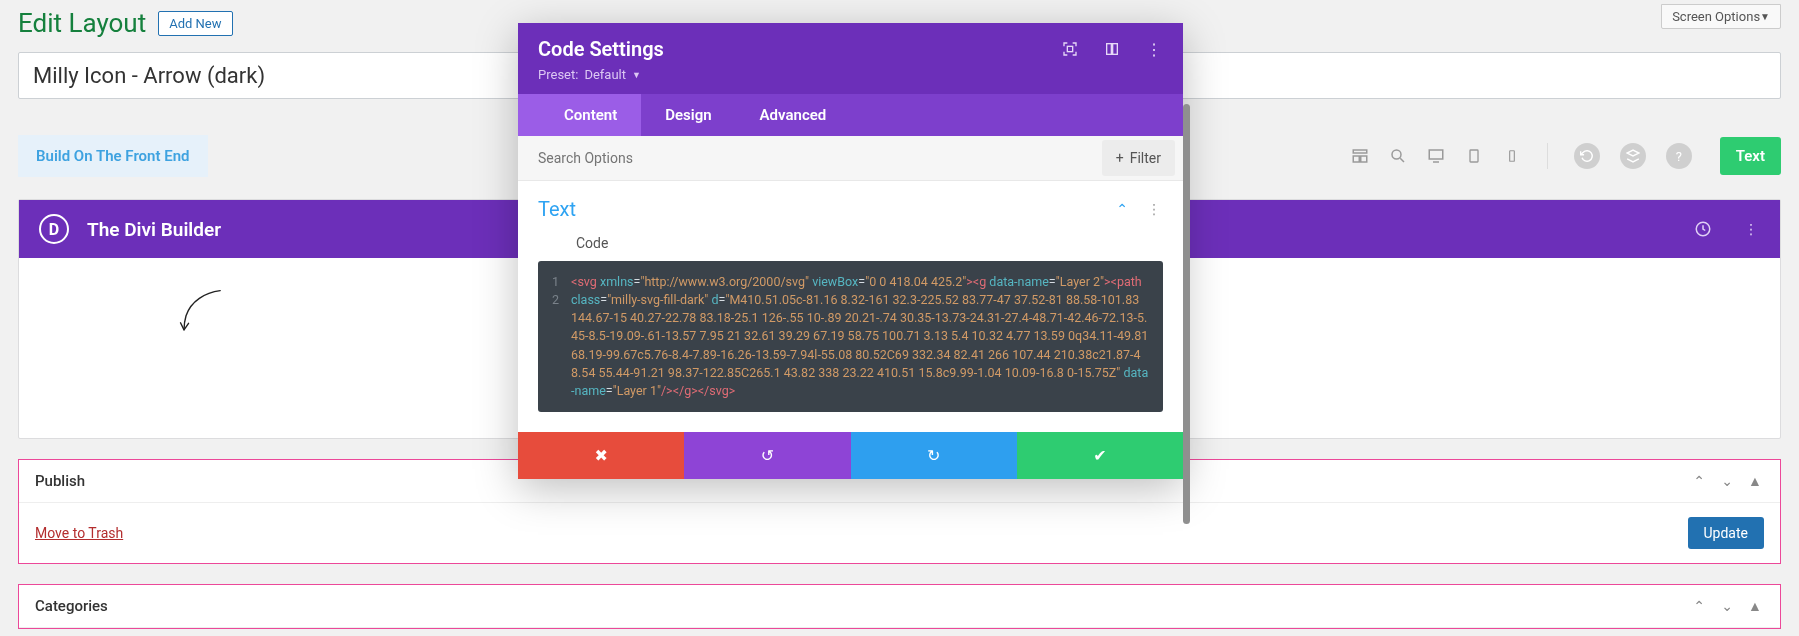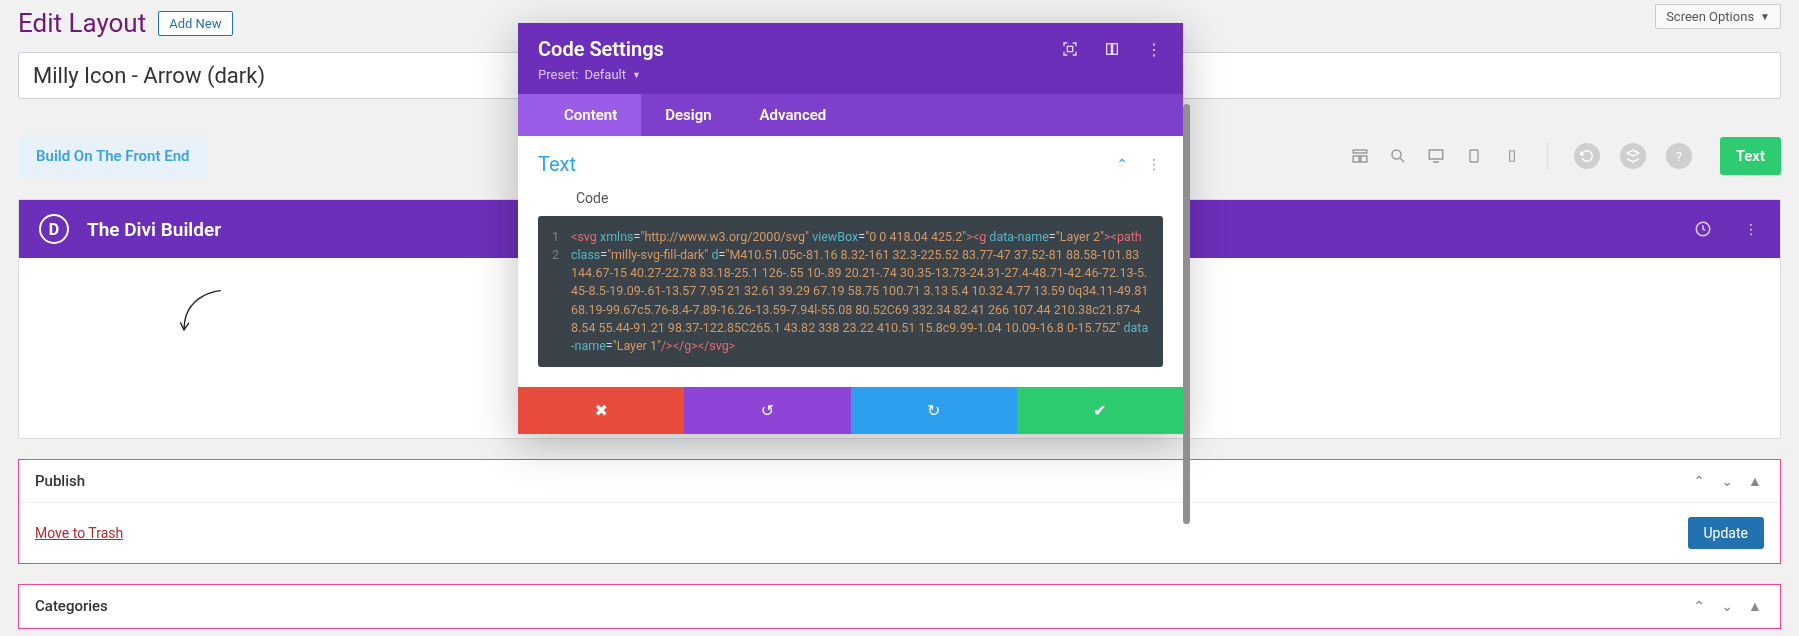--- a/index.html
+++ b/index.html
@@ -1,25 +1,25 @@
 <!DOCTYPE html>
 <html><head>
 <meta charset="utf-8">
 <style>
   * { box-sizing: border-box; margin: 0; padding: 0; font-family: -apple-system, BlinkMacSystemFont, "Segoe UI", Roboto, sans-serif; }
   body { background: #f1f1f1; color: #333; font-size: 14px; overflow: hidden; }
 
   .page { padding: 0 18px; }
 
   .top-row { display: flex; justify-content: space-between; align-items: flex-start; }
-  .screen-options { margin-top: 4px; background: #f9f9f9; border: 1px solid #ccc; padding: 4px 10px; font-size: 13px; color: #555; cursor: pointer; display: flex; align-items: center; gap: 6px; border-radius: 0 0 2px 2px; }
+  .screen-options { margin-top: 4px; background: #f9f9f9; border: 1px solid #ccc; padding: 4px 10px; font-size: 13px; color: #555; cursor: pointer; display: flex; align-items: center; border-radius: 0 0 2px 2px; }
   .so-caret { font-size: 10px; }
 
   .edit-layout-row { display: flex; align-items: center; gap: 12px; margin-top: 8px; }
-  .edit-layout-title { font-size: 26px; font-weight: 400; color: #701a75; }
+  .edit-layout-title { font-size: 26px; font-weight: 400; color: #15803d; }
   .add-new-btn { border: 1px solid #2271b1; color: #2271b1; background: #fff; padding: 4px 10px; font-size: 13px; border-radius: 2px; cursor: pointer; }
 
   .title-input { width: 100%; margin-top: 14px; padding: 10px 14px; font-size: 22px; color: #333; border: 1px solid #ccd0d4; background: #fff; border-radius: 2px; }
 
   .builder-row { display: flex; justify-content: space-between; align-items: center; margin-top: 36px; }
   .front-end-btn { background: #e6f1fa; color: #3ea2e0; border: none; padding: 12px 18px; font-size: 15px; font-weight: 600; cursor: pointer; }
   .builder-icons { display: flex; align-items: center; gap: 20px; color: #9a9a9a; }
   .builder-icons .sep { width: 1px; height: 26px; background: #ddd; margin: 0 6px; }
   .round-icon { width: 26px; height: 26px; border-radius: 50%; background: #cfcfcf; color: #fff; display: flex; align-items: center; justify-content: center; font-size: 13px; }
   .save-btn { background: #2ecc71; color: #fff; border: none; padding: 10px 16px; font-size: 15px; font-weight: 600; border-radius: 3px; cursor: pointer; margin-left: 8px; }
@@ -231,20 +231,27 @@
       <span style="font-size:9px;">▼</span>
     </div>
   </div>
 
   <div class="modal-tabs" id="modal-tabs">
       <div class="modal-tab active">Content</div>
       <div class="modal-tab">Design</div>
       <div class="modal-tab">Advanced</div>
     </div>
 
+  <div class="search-row">
+    <input class="search-input" placeholder="Search Options" style="">
+    <button class="filter-btn">
+      <span>+</span>
+      <span>Filter</span>
+    </button>
+  </div>
 
   <div class="modal-body">
     <div class="section-row">
       <div class="section-title">Text</div>
       <div class="section-icons">
         <span class="icon" style="color:#2ea3f2;">⌃</span>
         <span class="icon">⋮</span>
       </div>
     </div>
     <div class="code-label">Code</div>

